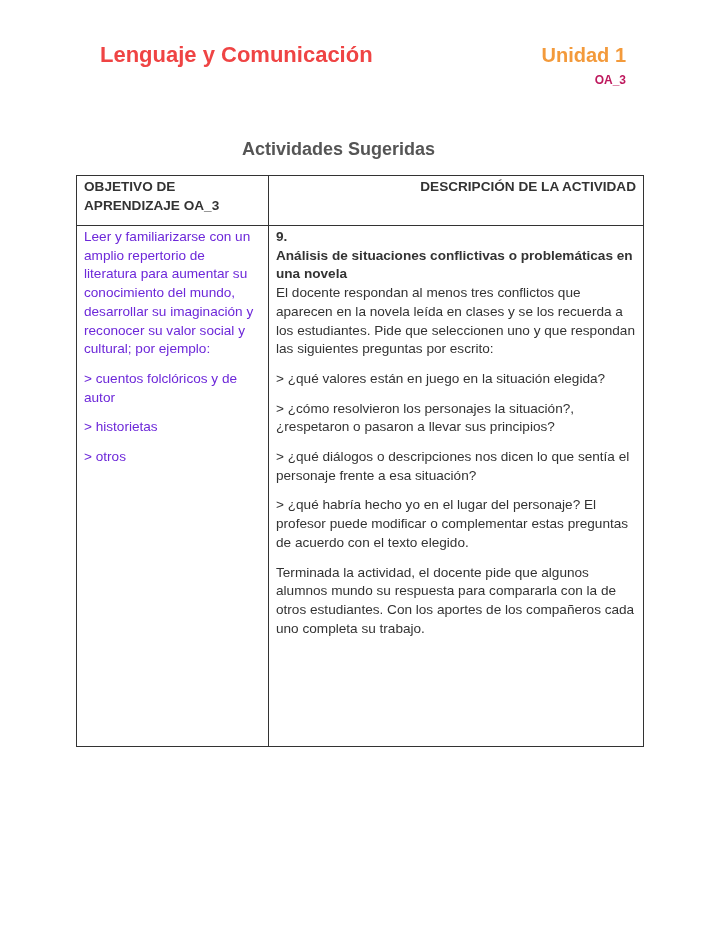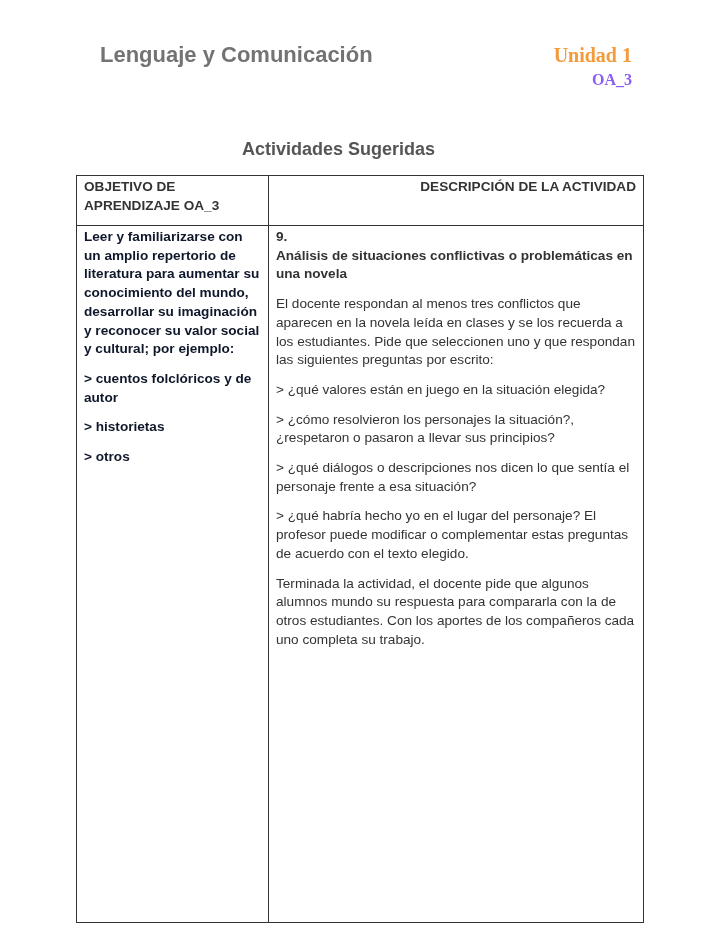--- a/index.html
+++ b/index.html
@@ -1,34 +1,34 @@
 <!DOCTYPE html>
 <html><head>
   <meta charset="utf-8">
   <style>
     html, body { margin: 0; padding: 0; background: #ffffff; }
     body { width: 720px; height: 932px; position: relative; font-family: "Liberation Sans", sans-serif; color: #222; overflow: hidden; }
     .hdr-left { position: absolute; left: 100px; top: 42px; }
-    .hdr-right { position: absolute; right: 88px; top: 42px; text-align: right; font-family: Liberation Serif, serif; }
-    .subject { font-size: 22px; font-weight: bold; color: #737373; line-height: 26px; text-align: right; }
+    .hdr-right { position: absolute; right: 94px; top: 42px; text-align: right; }
+    .subject { font-size: 22px; font-weight: bold; color: #ef4444; line-height: 26px; text-align: right; }
     .grade { font-size: 19px; font-weight: bold; color: #111; line-height: 24px; }
     .unit { font-size: 20px; font-weight: bold; color: #f39a3b; line-height: 26px; }
-    .oa { font-size: 16px; font-weight: bold; color: #8b5cf6; line-height: 24px; }
+    .oa { font-size: 12px; font-weight: bold; color: #be185d; line-height: 24px; }
     .section-title { position: absolute; left: 0; width: 677px; top: 139px; text-align: center; font-size: 18px; font-weight: bold; color: #555; }
-    table.act { position: absolute; left: 76px; top: 175px; width: 568px; height: 748px; border-collapse: collapse; }
+    table.act { position: absolute; left: 76px; top: 175px; width: 568px; height: 572px; border-collapse: collapse; }
     table.act td { border: 1.5px solid #333; vertical-align: top; padding: 2px 7px; font-size: 13.6px; line-height: 18.7px; }
     td.c1 { width: 177px; }
     tr.head td { height: 45px; }
     .th-left { font-weight: bold; color: #333; }
     .th-right { font-weight: bold; color: #333; text-align: right; display: block; }
-    .obj { font-weight: bold; color: #0f172a; }
+    .obj { font-weight: normal; color: #6d28d9; }
     .obj p, .desc p { margin: 0 0 11px 0; }
     .desc { color: #333; }
     .desc .num, .desc .title { font-weight: bold; }
-    .desc .title { margin-bottom: 11px; }
+    .desc .title { }
   </style>
 </head>
 <body>
 
 <div class="hdr-left">
   <div class="subject">Lenguaje y Comunicación</div>
 </div>
 <div class="hdr-right">
   <div class="unit">Unidad 1</div>
   <div class="oa">OA_3</div>

